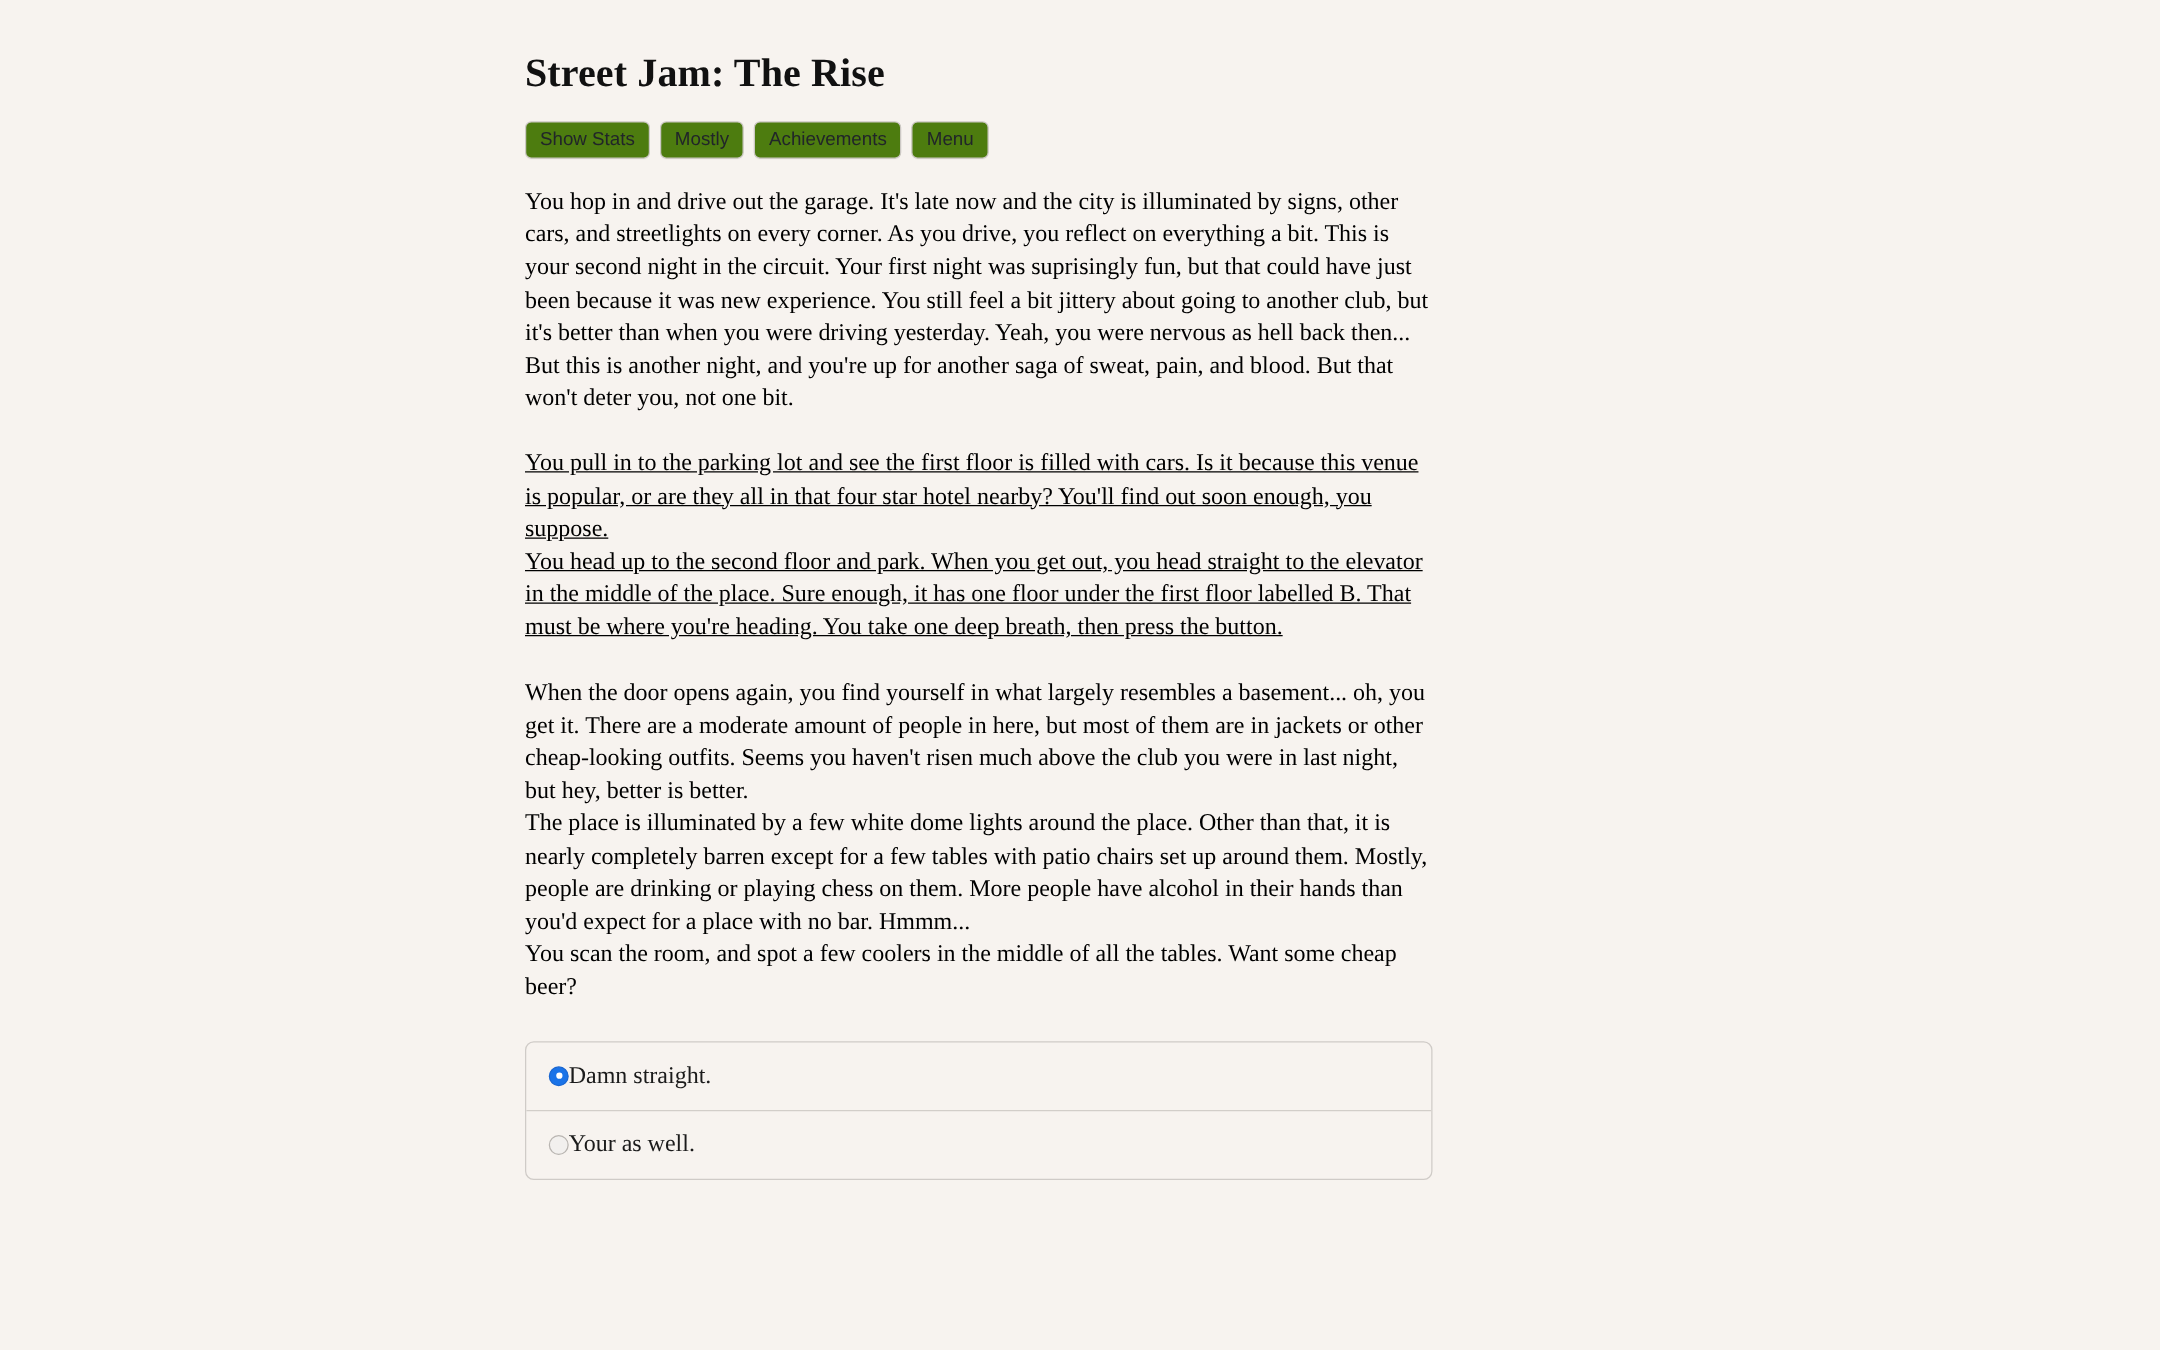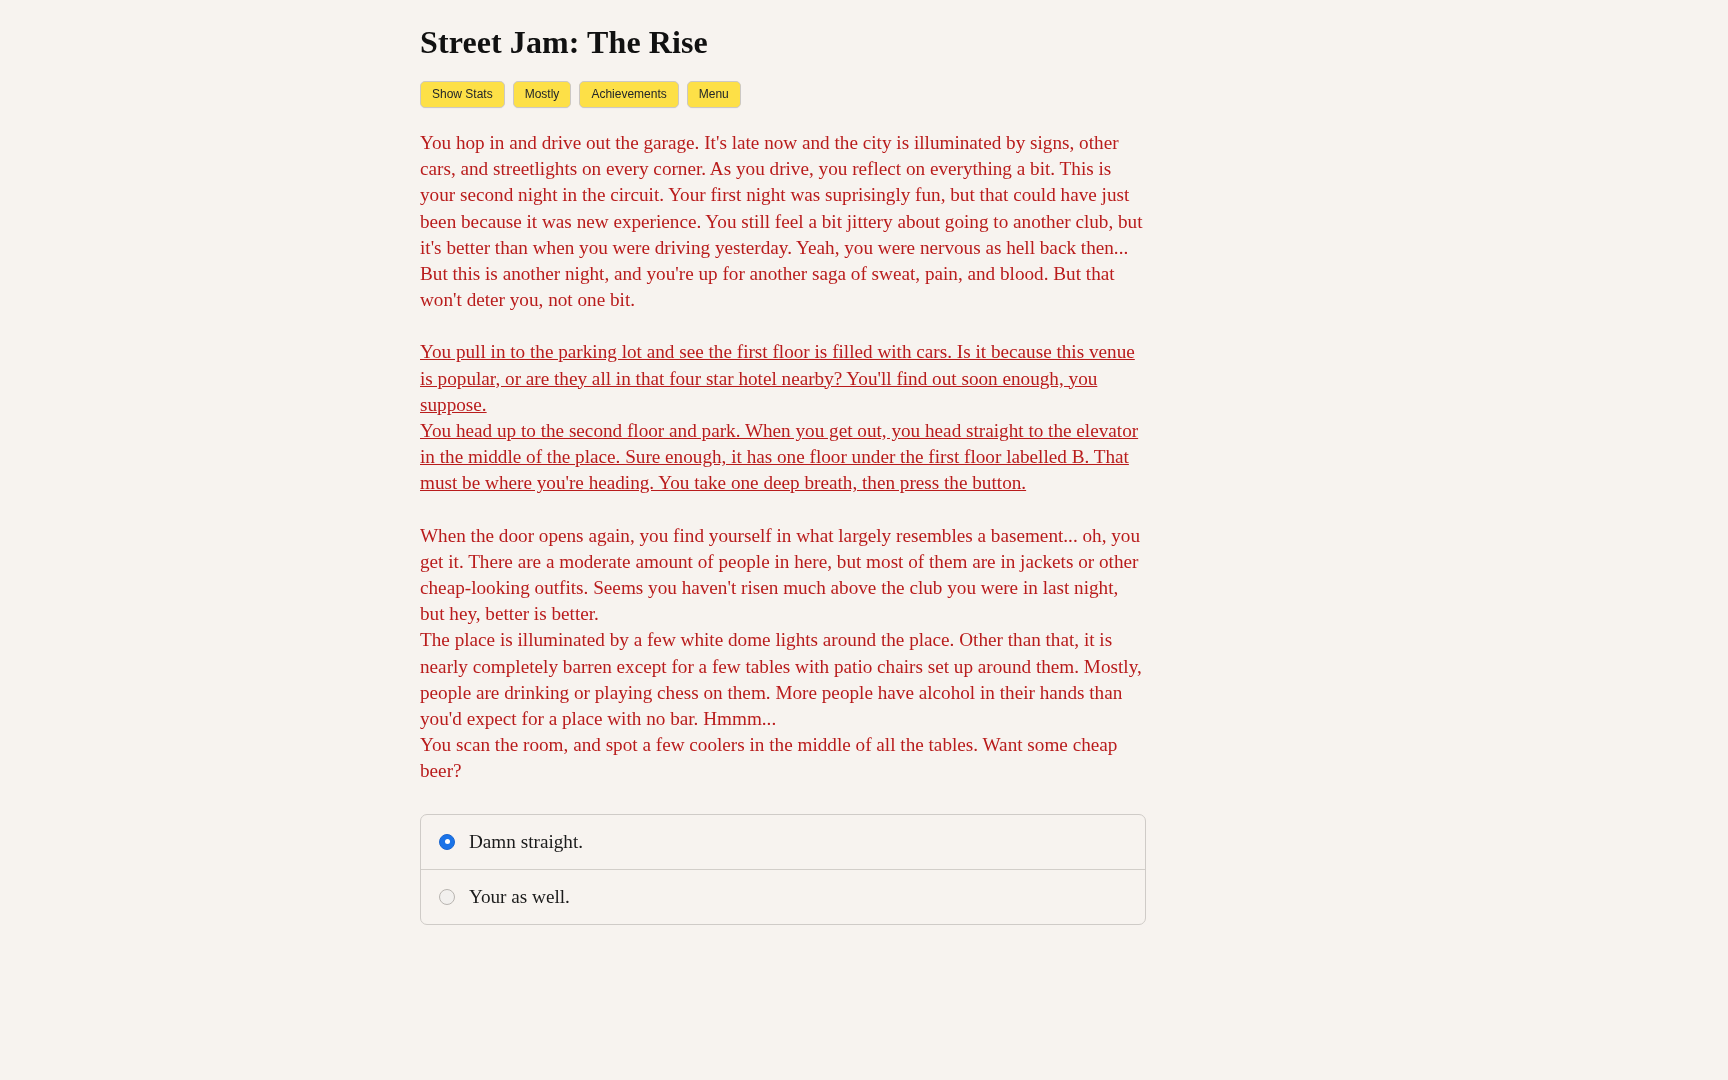--- a/index.html
+++ b/index.html
@@ -16,21 +16,21 @@
   }
   .page {
     position: relative;
     width: 1728px;
     height: 1080px;
     background: #f7f3ef;
   }
   .content {
     position: absolute;
     left: 420px;
-    top: 0;
+    top: 16px;
     width: 726px;
   }
   .title {
     font-family: "Liberation Serif", "DejaVu Serif", serif;
     font-size: 32px;
     font-weight: 700;
     color: #111111;
     letter-spacing: 0.1px;
     margin: 0;
     padding-top: 22px;
@@ -46,58 +46,57 @@
     line-height: 1.2;
   }
   .toolbar {
     display: flex;
     gap: 8px;
     align-items: center;
     margin-top: 19px;
   }
   .tbtn {
     font-family: "Liberation Sans", "DejaVu Sans", sans-serif;
-    font-size: 12px;
+    font-size: 15px;
     line-height: 1;
     color: #212529;
-    background: #fde047;
+    background: #4d7c0f;
     border: 1px solid #ccc8c4;
     border-radius: 5px;
     padding: 6px 11px 7px 11px;
     cursor: pointer;
     white-space: nowrap;
     box-shadow: 0 1px 0 rgba(0,0,0,0.02);
   }
 
   .story {
     margin-top: 22px;
     font-size: 19.2px;
     line-height: 26.2px;
-    color: #b91c1c;
+    color: #000000;
     width: 726px;
   }
   .story p {
     margin: 0 0 0 0;
   }
   .story .para-gap {
     height: 26px;
   }
 
   .choices {
     margin-top: 29px;
     width: 724px;
     border: 1px solid #cfcbc7;
     border-radius: 7px;
     background: #f7f3ef;
     overflow: hidden;
   }
   .choice {
     display: flex;
     align-items: center;
-    gap: 14px;
     padding: 16px 20px 16px 18px;
     border-bottom: 1px solid #d2cec9;
     cursor: pointer;
     min-height: 20px;
   }
   .choice:last-child { border-bottom: none; }
 
   .radio {
     flex: 0 0 auto;
     width: 16px;

